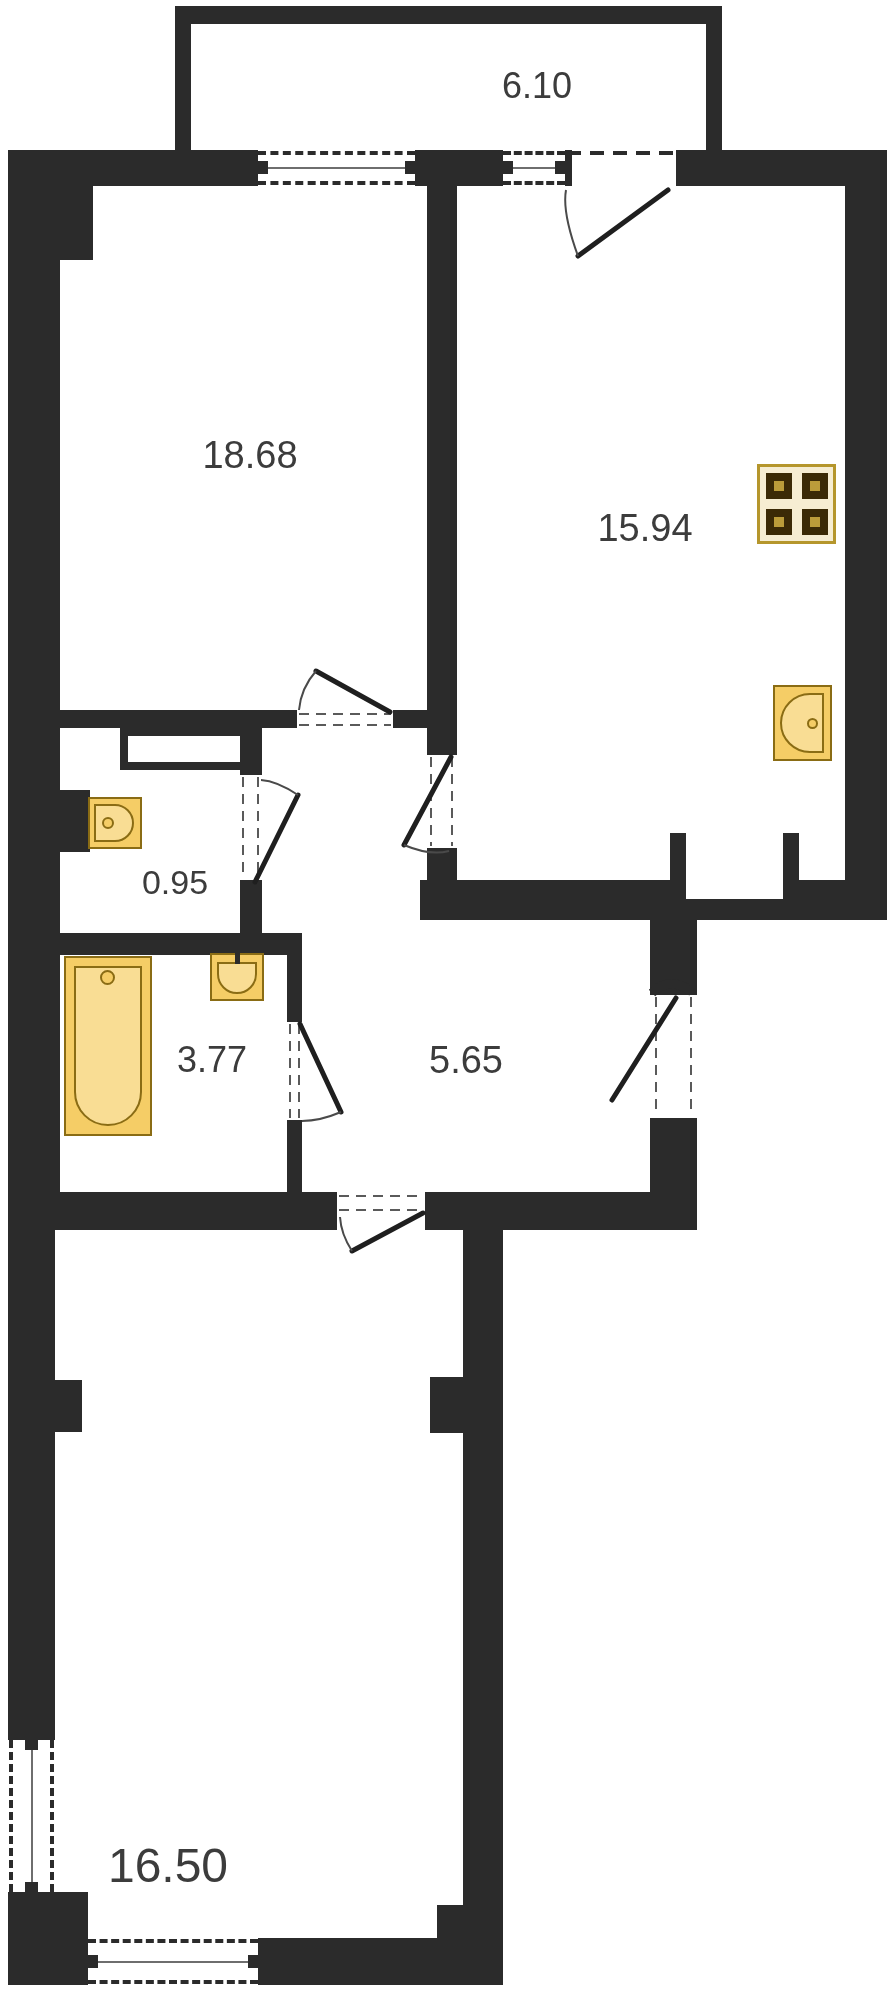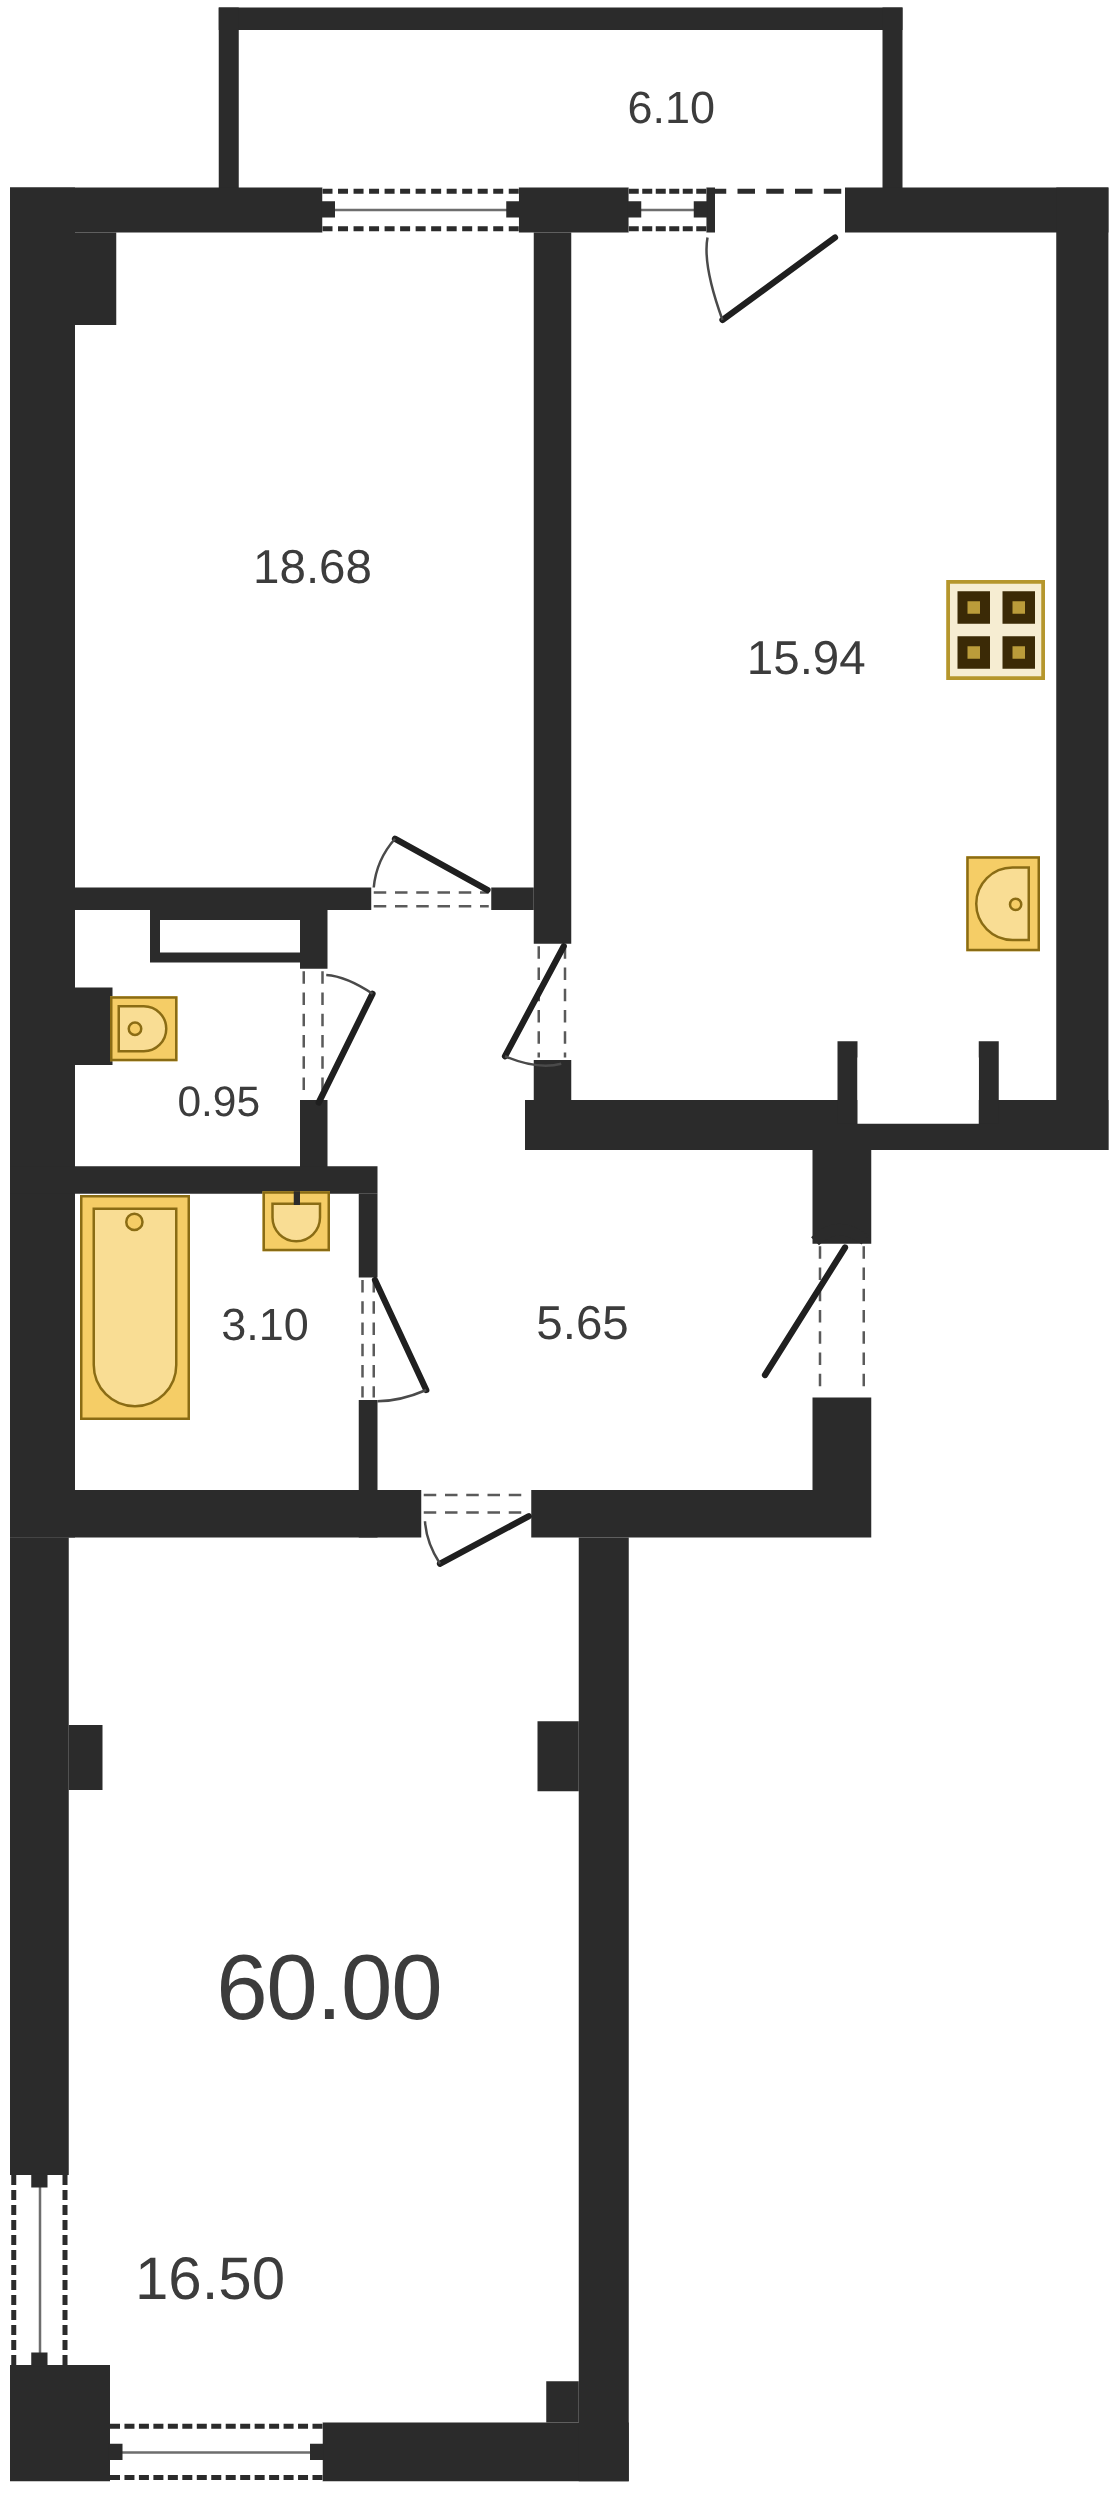--- a/index.html
+++ b/index.html
@@ -210,18 +210,17 @@
       <line class="frame" x1="691" y1="997" x2="691" y2="1116"></line>
       <line class="leaf" x1="676" y1="998" x2="612" y2="1100"></line>
       <path class="blob" d="M 652 993 Q 670 975 692 992"></path>
     </g>
   </svg>
 
   <div class="lab" style="left:537px;top:86px;font-size:36px">6.10</div>
   <div class="lab" style="left:250px;top:455px;font-size:38px">18.68</div>
   <div class="lab" style="left:645px;top:528px;font-size:38px">15.94</div>
   <div class="lab" style="left:175px;top:882px;font-size:34px">0.95</div>
-  <div class="lab" style="left:212px;top:1060px;font-size:36px">3.10</div>
+  <div class="lab" style="left:212px;top:1060px;font-size:36px">3.77</div>
   <div class="lab" style="left:466px;top:1060px;font-size:38px">5.65</div>
-  <div class="lab" style="left:263px;top:1590px;font-size:74px;letter-spacing:-1px">60.00</div>
-  <div class="lab" style="left:168px;top:1824px;font-size:48px">16.50</div>
+  <div class="lab" style="left:168px;top:1865px;font-size:48px">16.50</div>
 
 </div>
 
 </body></html>

